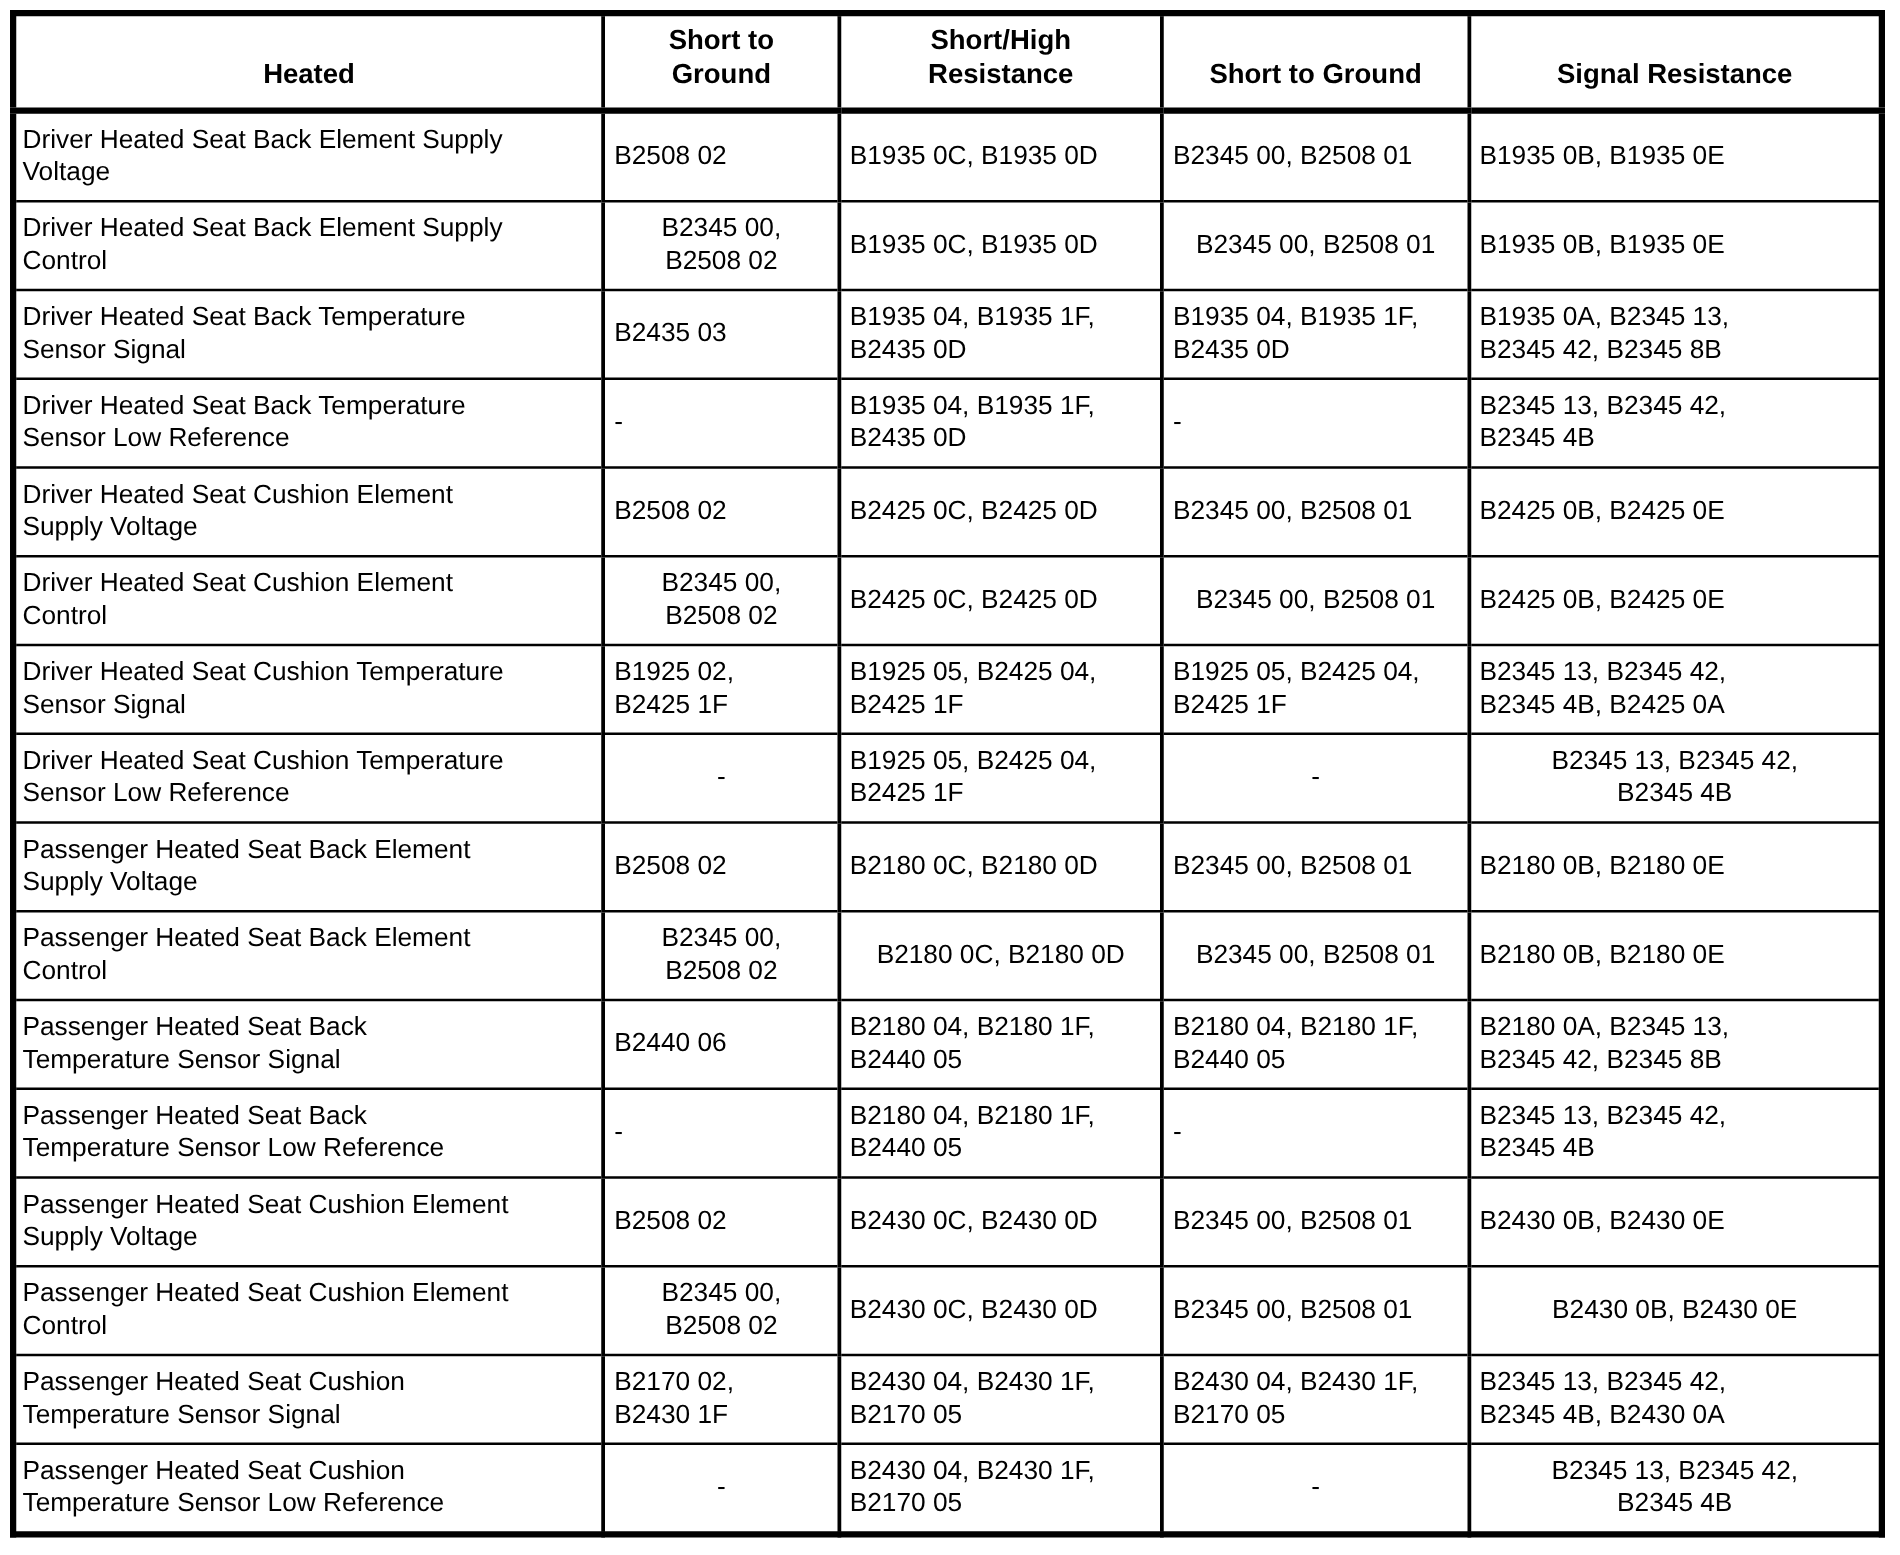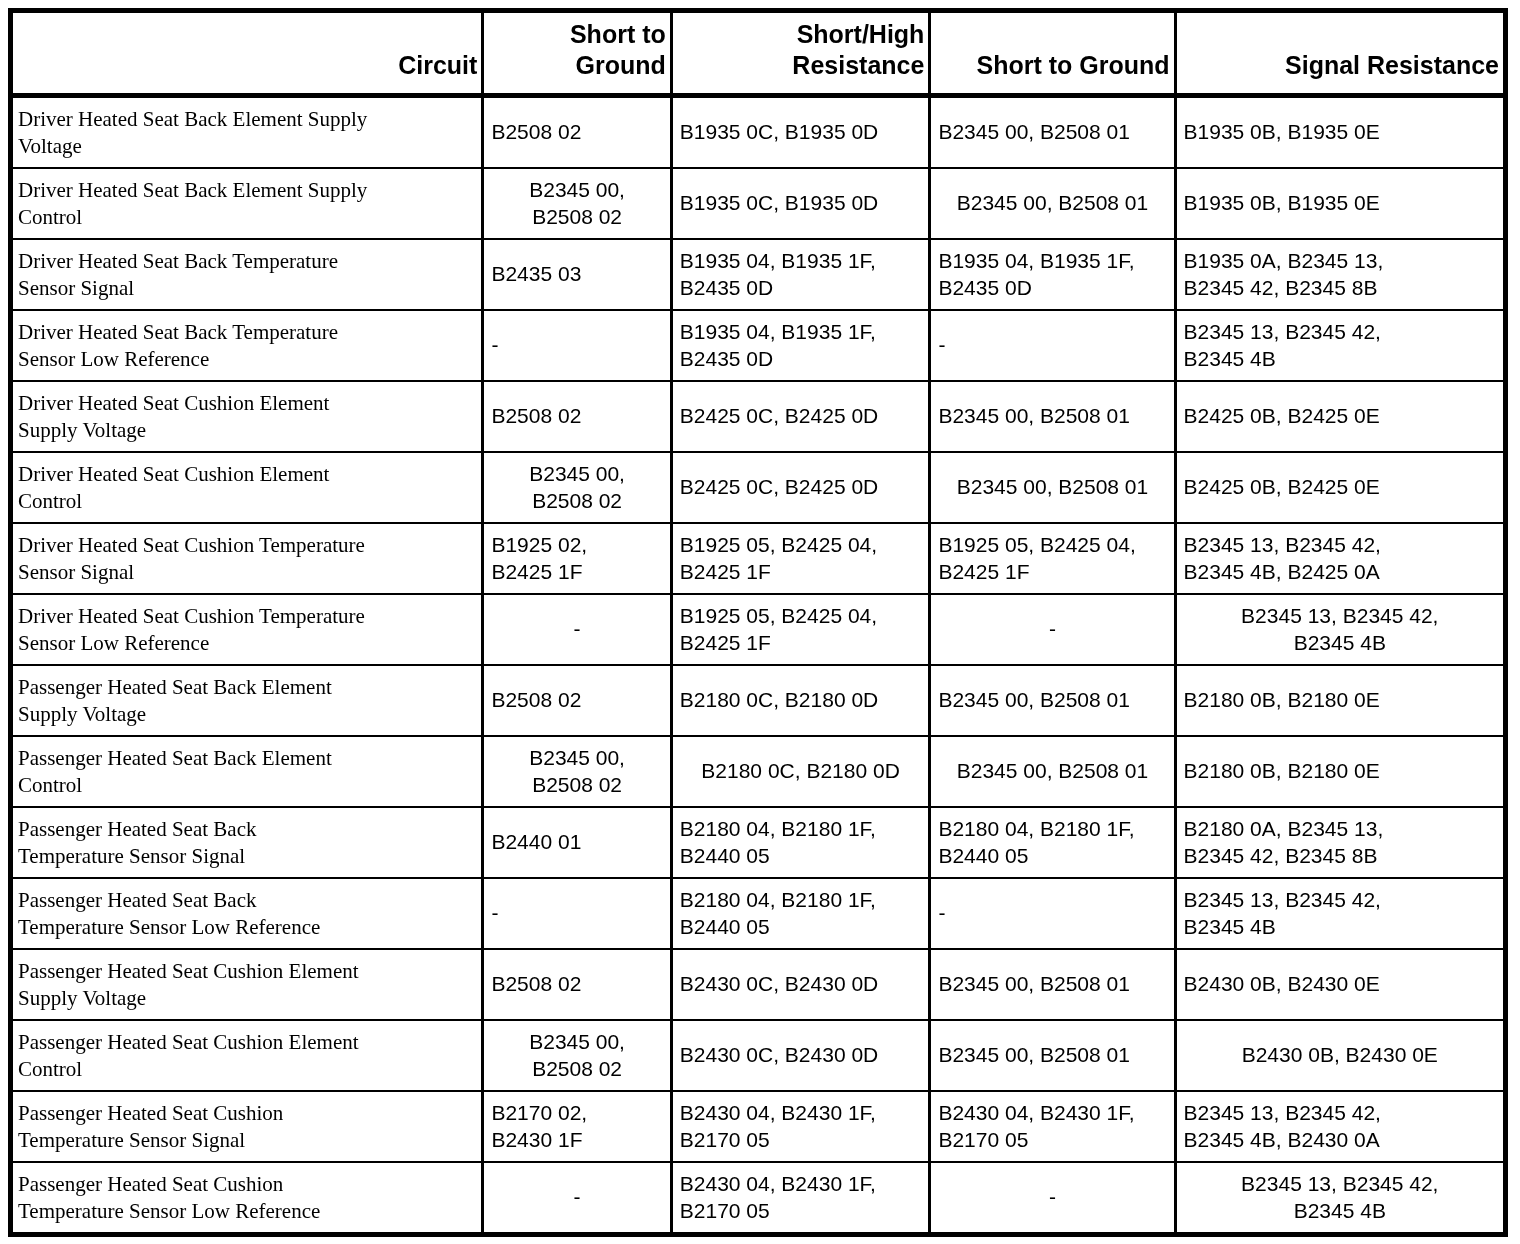--- a/index.html
+++ b/index.html
@@ -22,61 +22,60 @@
   }
   .dtc th, .dtc td {
     border: 3px solid #000000;
     border-top-width: 2px;
     border-bottom-width: 2px;
     color: #000000;
     white-space: pre-line;
     overflow: hidden;
   }
   .dtc th {
-    font-size: 25px;
+    font-size: 22px;
     font-weight: bold;
     line-height: 1.22;
-    text-align: right;
+    text-align: center;
     vertical-align: bottom;
     padding: 6px 4px 13px 4px;
     height: 50px;
     border-bottom-width: 5px;
   }
   .dtc td {
     font-size: 21px;
     font-weight: normal;
     line-height: 1.24;
     vertical-align: middle;
     text-align: left;
     padding: 4px 4px 4px 7px;
     height: 61px;
   }
   .dtc td.center {
     text-align: center;
     padding-left: 4px;
   }
   .dtc td.circuit {
     padding-left: 5px;
-    font-family: Liberation Serif, serif;
   }
 </style>
 </head>
 <body>
 
 <table class="dtc">
   <colgroup>
     <col width="31.6%">
     <col width="12.6%">
     <col width="17.3%">
     <col width="16.4%">
     <col width="22.1%">
   </colgroup>
   <thead>
     <tr>
-      <th>Circuit</th>
+      <th>Heated</th>
       <th>Short to
 Ground</th>
       <th>Short/High
 Resistance</th>
       <th>Short to Ground</th>
       <th>Signal Resistance</th>
     </tr>
   </thead>
   <tbody>
       <tr>
@@ -169,21 +168,21 @@
 Control</td>
         <td class="center">B2345 00,
 B2508 02</td>
         <td class="center">B2180 0C, B2180 0D</td>
         <td class="center">B2345 00, B2508 01</td>
         <td>B2180 0B, B2180 0E</td>
       </tr>
       <tr>
         <td class="circuit">Passenger Heated Seat Back
 Temperature Sensor Signal</td>
-        <td>B2440 01</td>
+        <td>B2440 06</td>
         <td>B2180 04, B2180 1F,
 B2440 05</td>
         <td>B2180 04, B2180 1F,
 B2440 05</td>
         <td>B2180 0A, B2345 13,
 B2345 42, B2345 8B</td>
       </tr>
       <tr>
         <td class="circuit">Passenger Heated Seat Back
 Temperature Sensor Low Reference</td>

